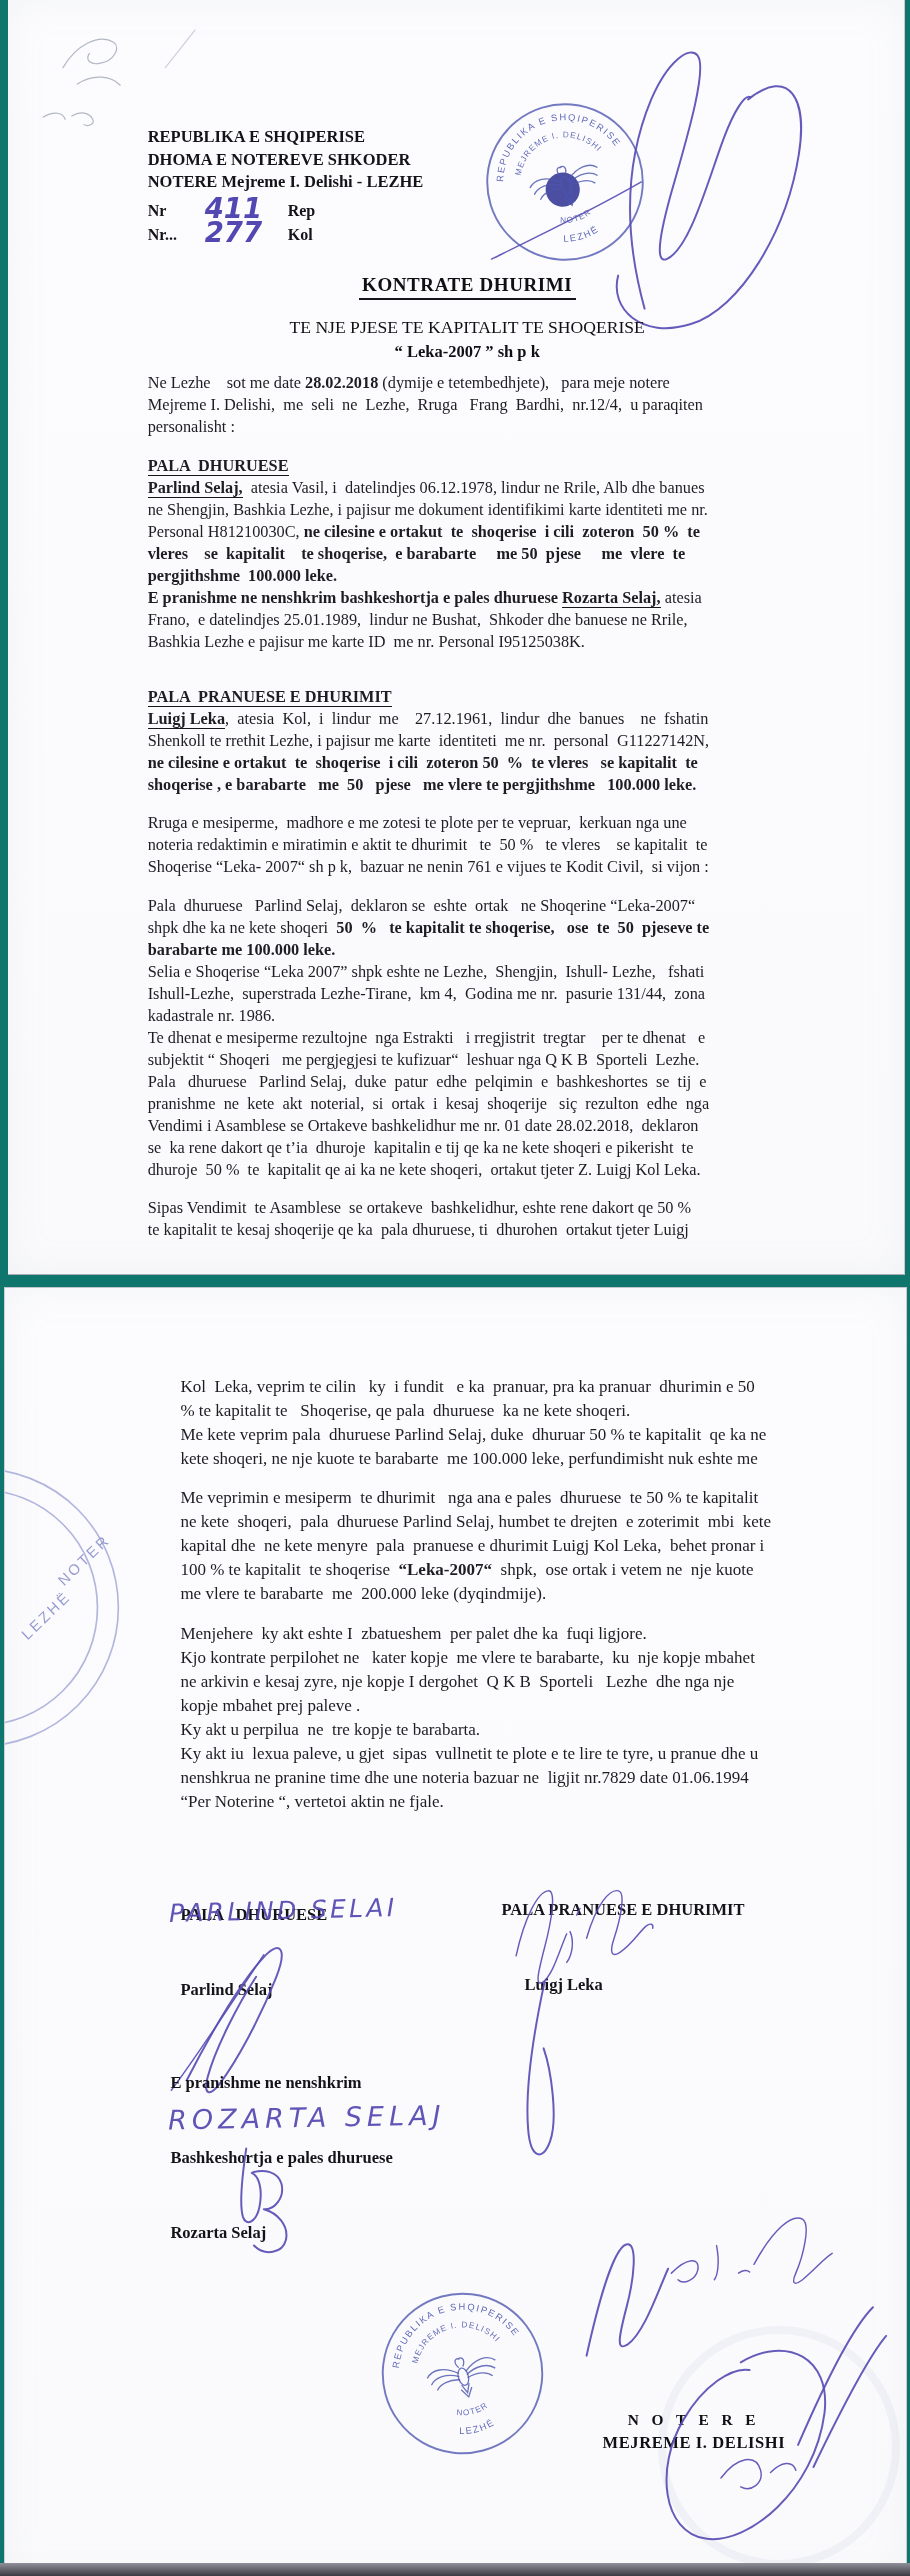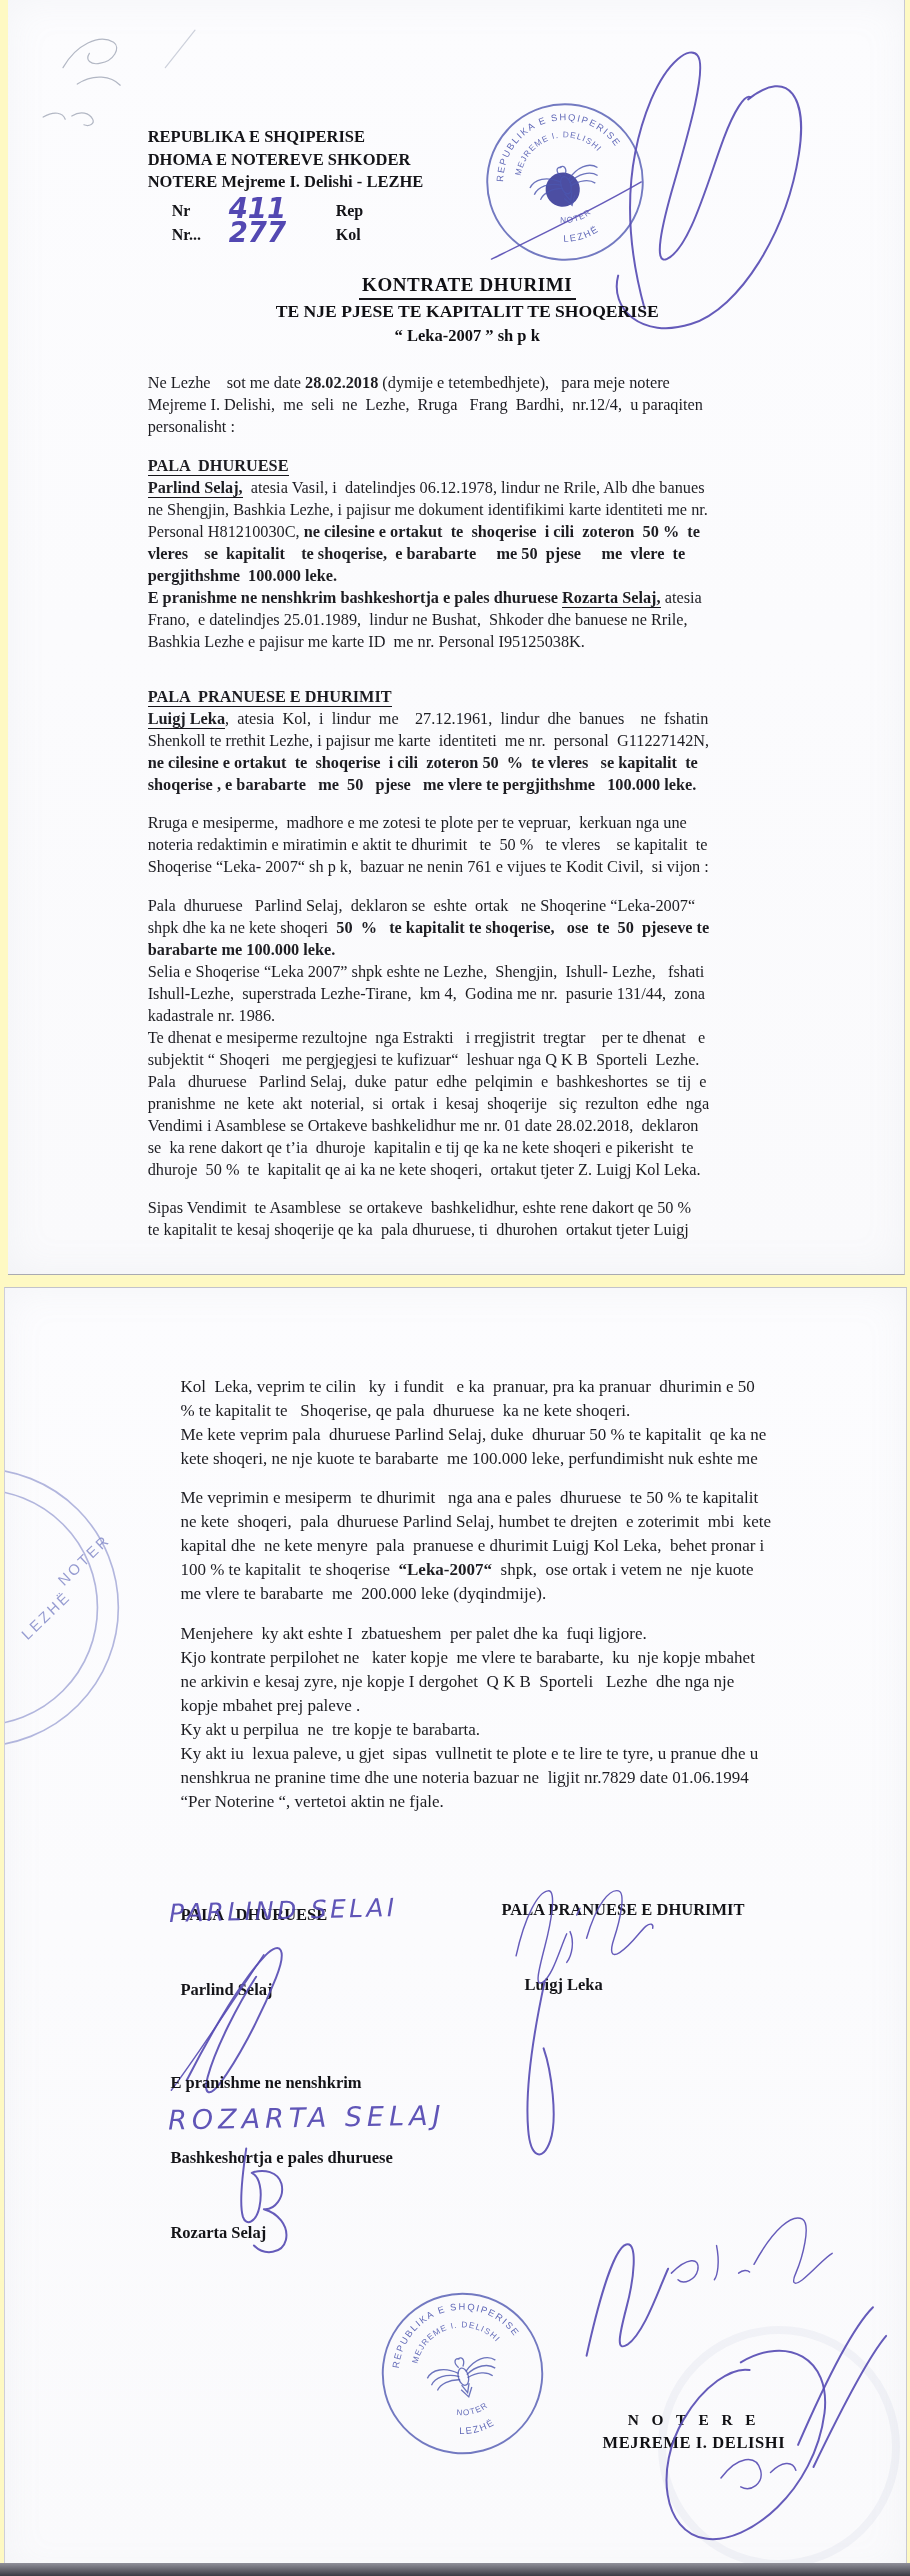--- a/index.html
+++ b/index.html
@@ -1,35 +1,35 @@
 <!DOCTYPE html>
 <html style="font-size:8.8px"><head>
 <meta charset="utf-8">
 <style>
   html,body{margin:0;padding:0;background:#ffffff;}
-  .canvas{position:relative;width:911px;height:2576px;background:#fef9c3;
+  .canvas{position:relative;width:911px;height:2576px;background:#0f766e;
           font-family:"Liberation Serif",serif;color:#1d1d22;overflow:hidden;}
   .page{position:absolute;background:linear-gradient(180deg,#fcfcfe,#fafafc);
         box-shadow:inset 0 0 39px rgba(170,172,190,.10);overflow:hidden;}
   .page1{left:7.7px;top:0;width:896px;height:1274px;
          border-bottom:1.7px solid #a9aab2;border-right:1.1px solid #c9c9d2;}
   .page2{left:4.4px;top:1287px;width:901px;height:1289px;
          border-top:1.1px solid #c2c3cc;border-left:1.1px solid #cfcfd8;border-right:1.1px solid #c9c9d2;}
   .abs{position:absolute;}
   
   .hdr{left:140px;top:126px;font-weight:bold;font-size:16.5px;line-height:22.6px;color:#141418;}
   .nrline{font-weight:bold;font-size:16px;height:24px;line-height:24px;white-space:pre;}
-  .nrline .lab{display:inline-block;margin-left:24px;}
+  .nrline .lab{display:inline-block;}
   .nrline .lab1{width:57px;}
   .nrline .val{display:inline-block;width:83px;}
   
   .titleblock{left:140px;top:274px;width:639px;text-align:center;color:#101014;}
   .t1{font-size:19px;font-weight:bold;letter-spacing:0.6px;display:inline-block;
       border-bottom:2.8px solid #15151a;padding:0 3.3px 2.2px 3.3px;}
-  .t2{font-size:17.6px;font-weight:bold;margin-top:1px;}
+  .t2{font-size:17.6px;font-weight:normal;margin-top:17px;}
   .t3{font-size:16.5px;font-weight:bold;margin-top:4px;}
   
   .body1{left:140px;top:372px;width:645px;}
   .body1 .doc-line{height:22px;line-height:22px;font-size:16.3px;white-space:pre;}
   .body1 .blank{height:16.5px;}
   .body2{left:175px;top:87px;width:639px;}
   .body2 .doc-line{height:24px;line-height:24px;font-size:17px;white-space:pre;}
   .body2 .blank{height:15.4px;}
   .doc-line span.b{font-weight:bold;}
   .doc-line span.u{border-bottom:1.7px solid #15151a;padding-bottom:0.6px;}

